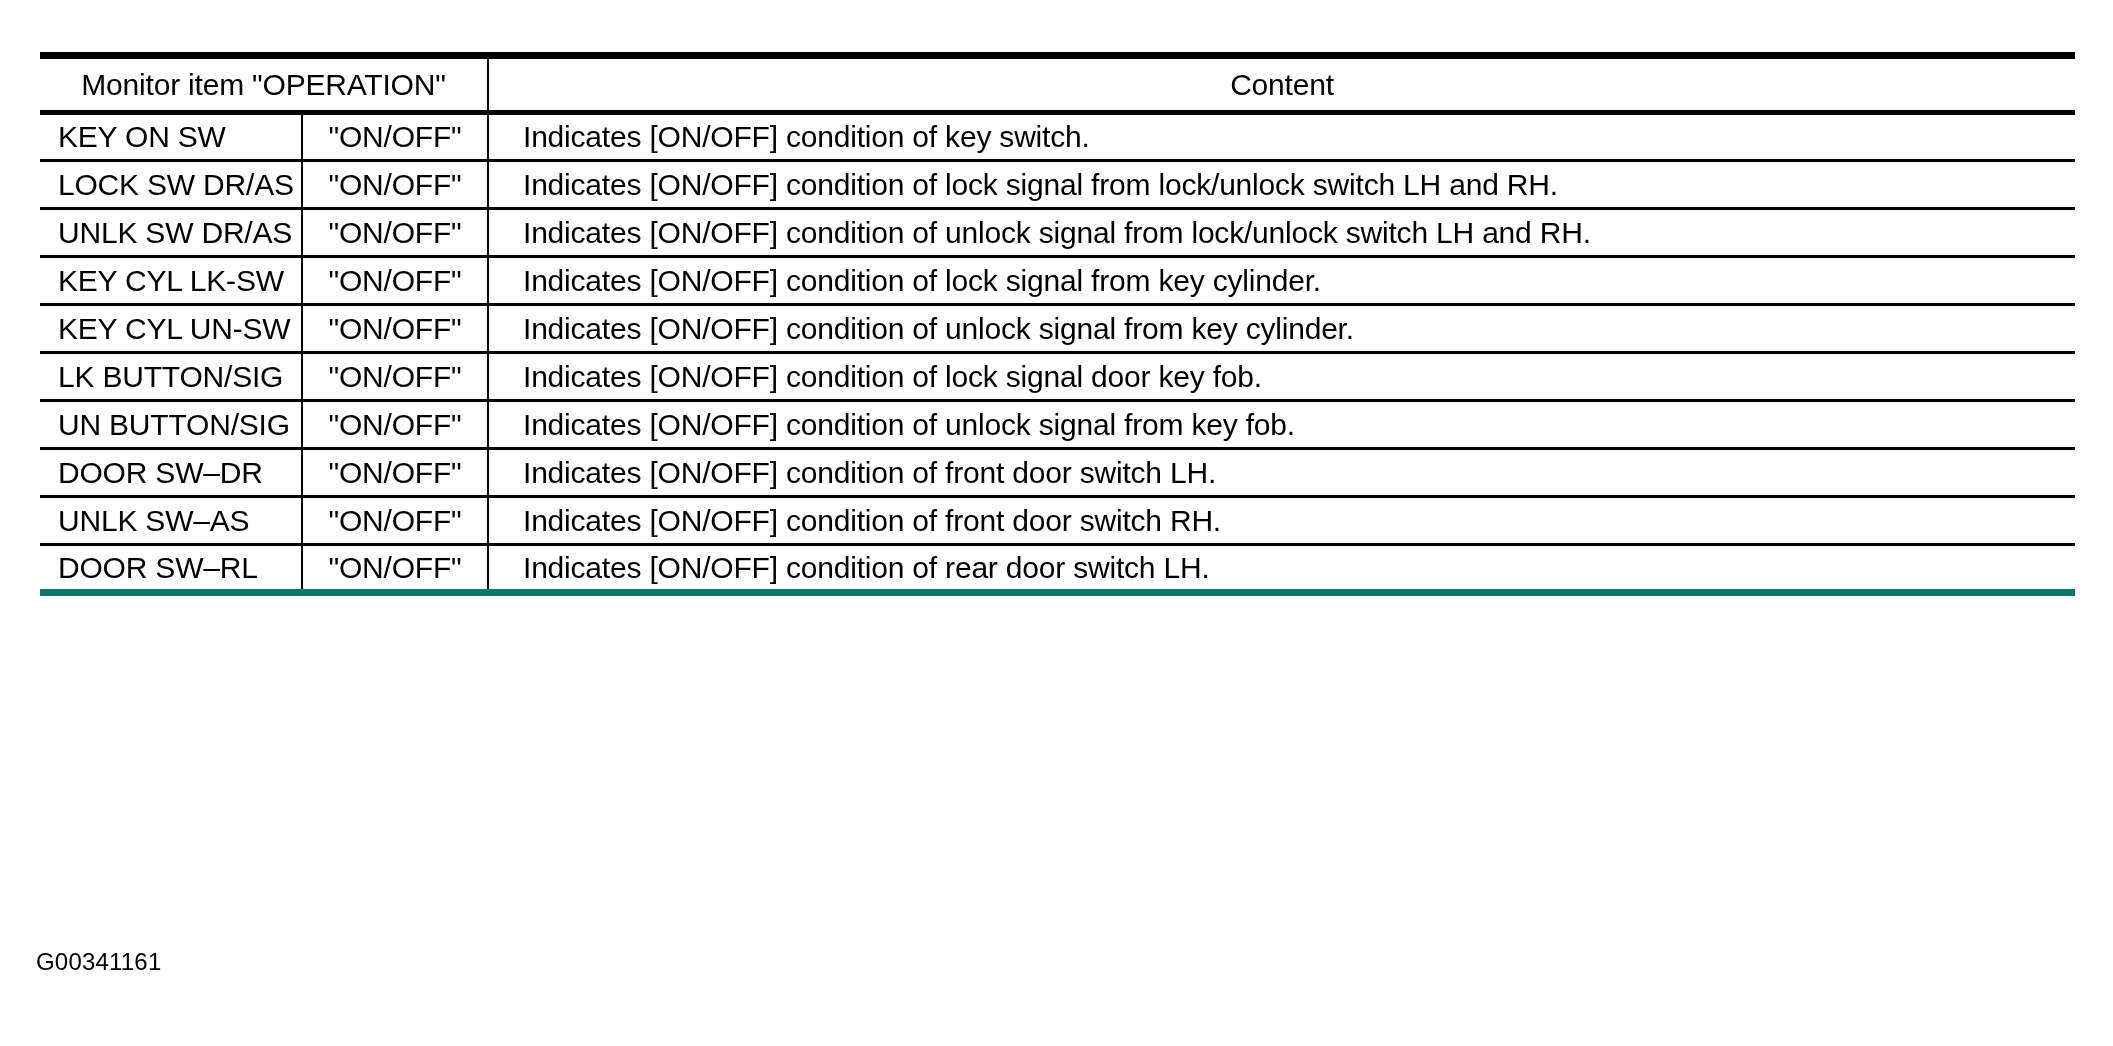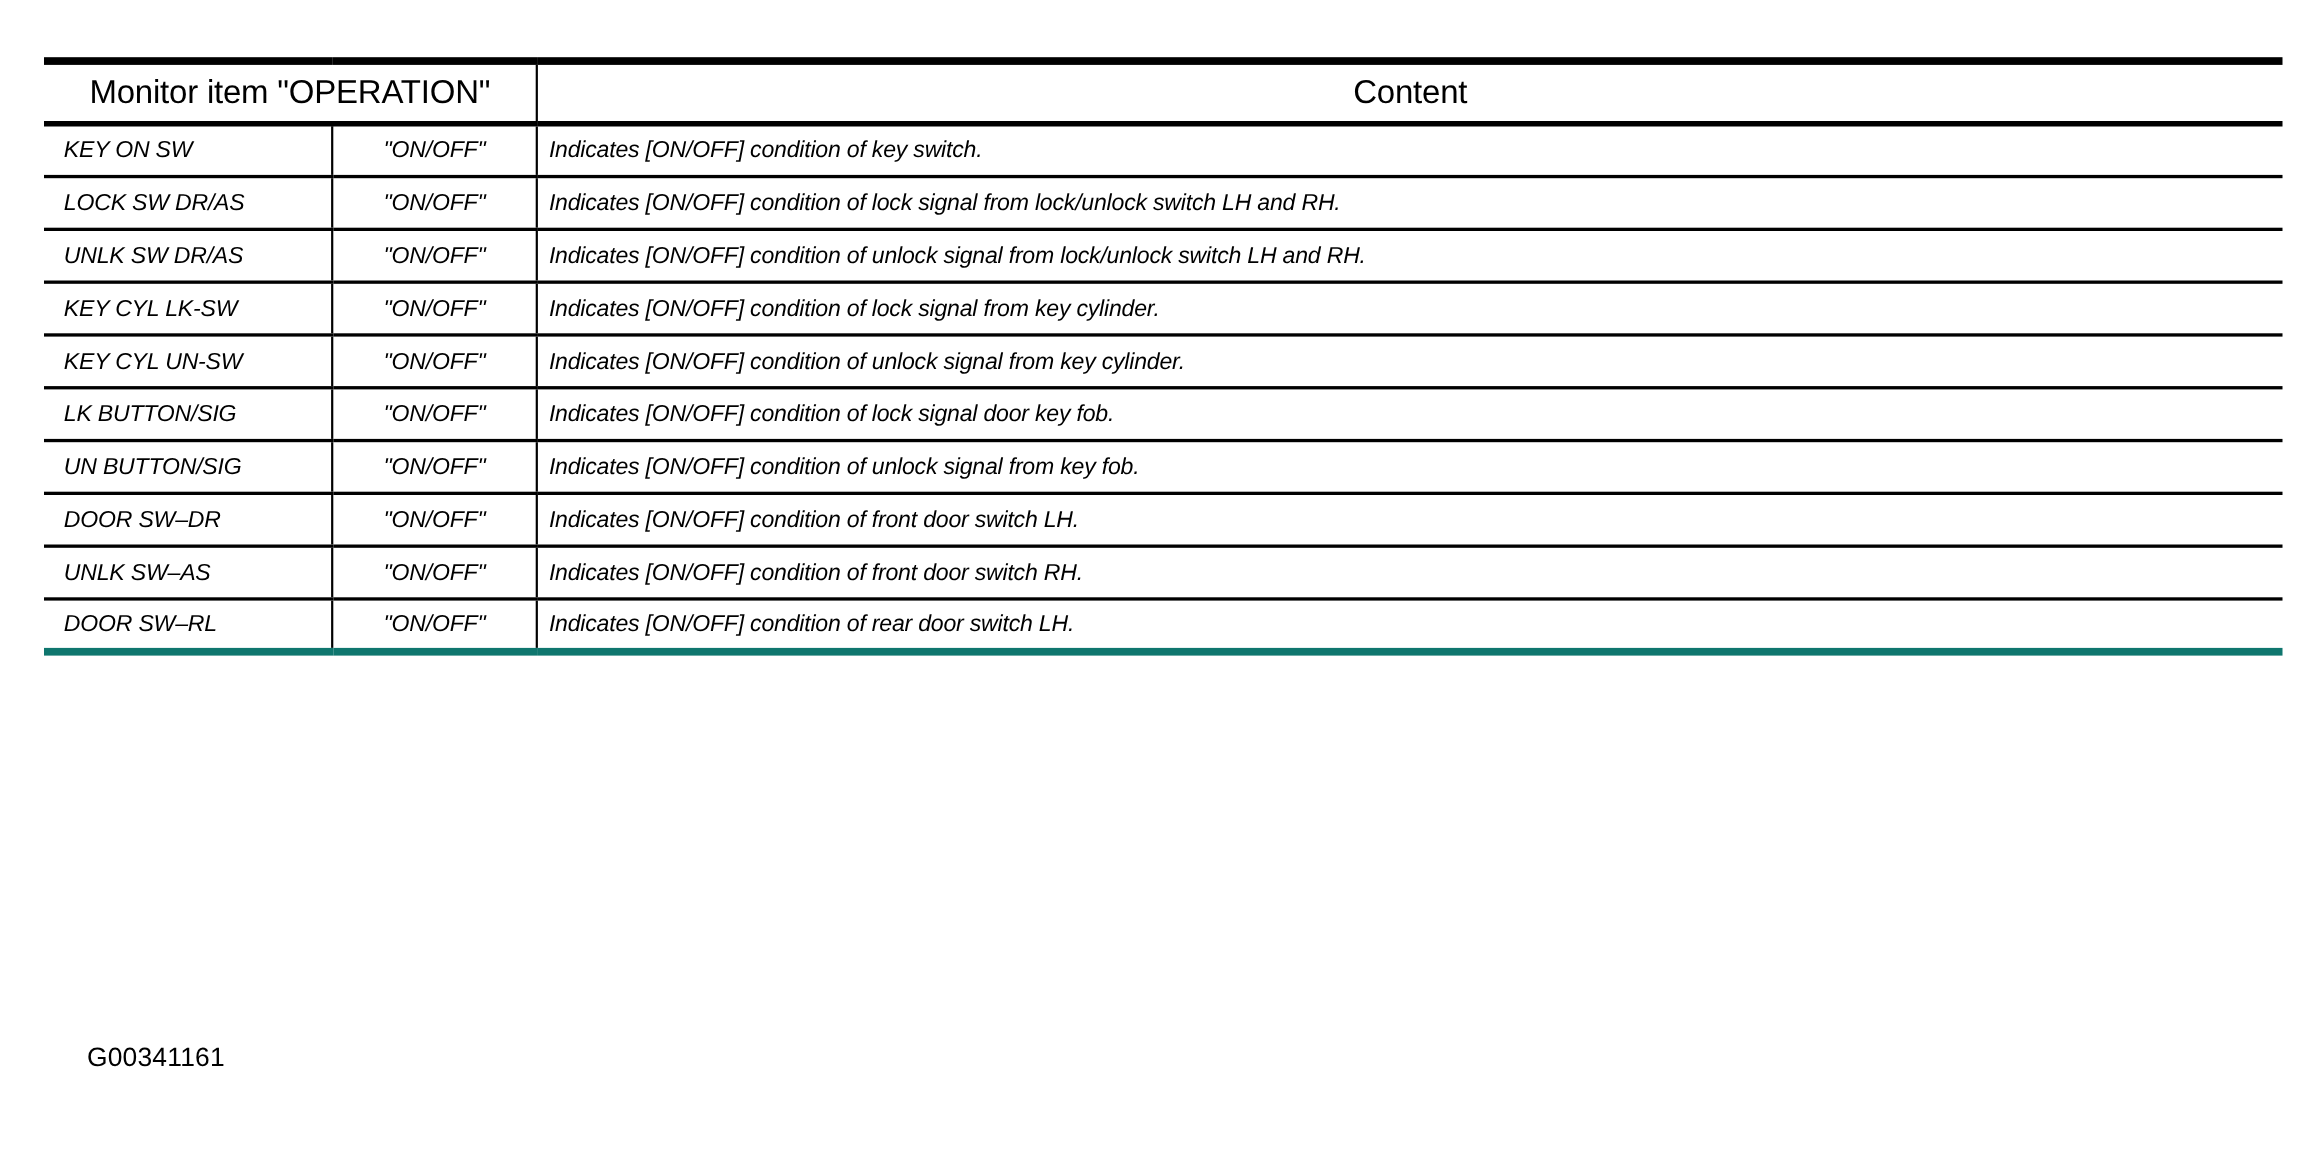--- a/index.html
+++ b/index.html
@@ -62,54 +62,52 @@
   td.head-content {
     text-align: center;
   }
 
   
   tr.data-row {
     height: 48px;
   }
   tr.data-row > td {
     border-bottom: 3px solid #000;
-    font-size: 21px;
+    font-size: 30px;
     letter-spacing: -0.2px;
-    font-style: italic;
   }
   tr.data-row.last > td {
     border-bottom: 7px solid #0f766e;
   }
 
   td.cell-item {
     border-right: 2px solid #000;
     padding-left: 18px;
     white-space: nowrap;
   }
   td.cell-state {
     border-right: 2px solid #000;
     text-align: center;
     white-space: nowrap;
   }
   td.cell-content {
-    padding-left: 10px;
+    padding-left: 34px;
     white-space: nowrap;
   }
 
   
   .bold-text { font-weight: bold; letter-spacing: -0.6px; }
 
   
   .figure-id {
     position: absolute;
     left: 36px;
     top: 948px;
     font-size: 24px;
     letter-spacing: 0.2px;
-    margin-left: 43px;
   }
 </style>
 </head>
 <body>
 
 <div class="page">
 
   <table class="monitor-table">
     <colgroup>
       <col class="c-item">

